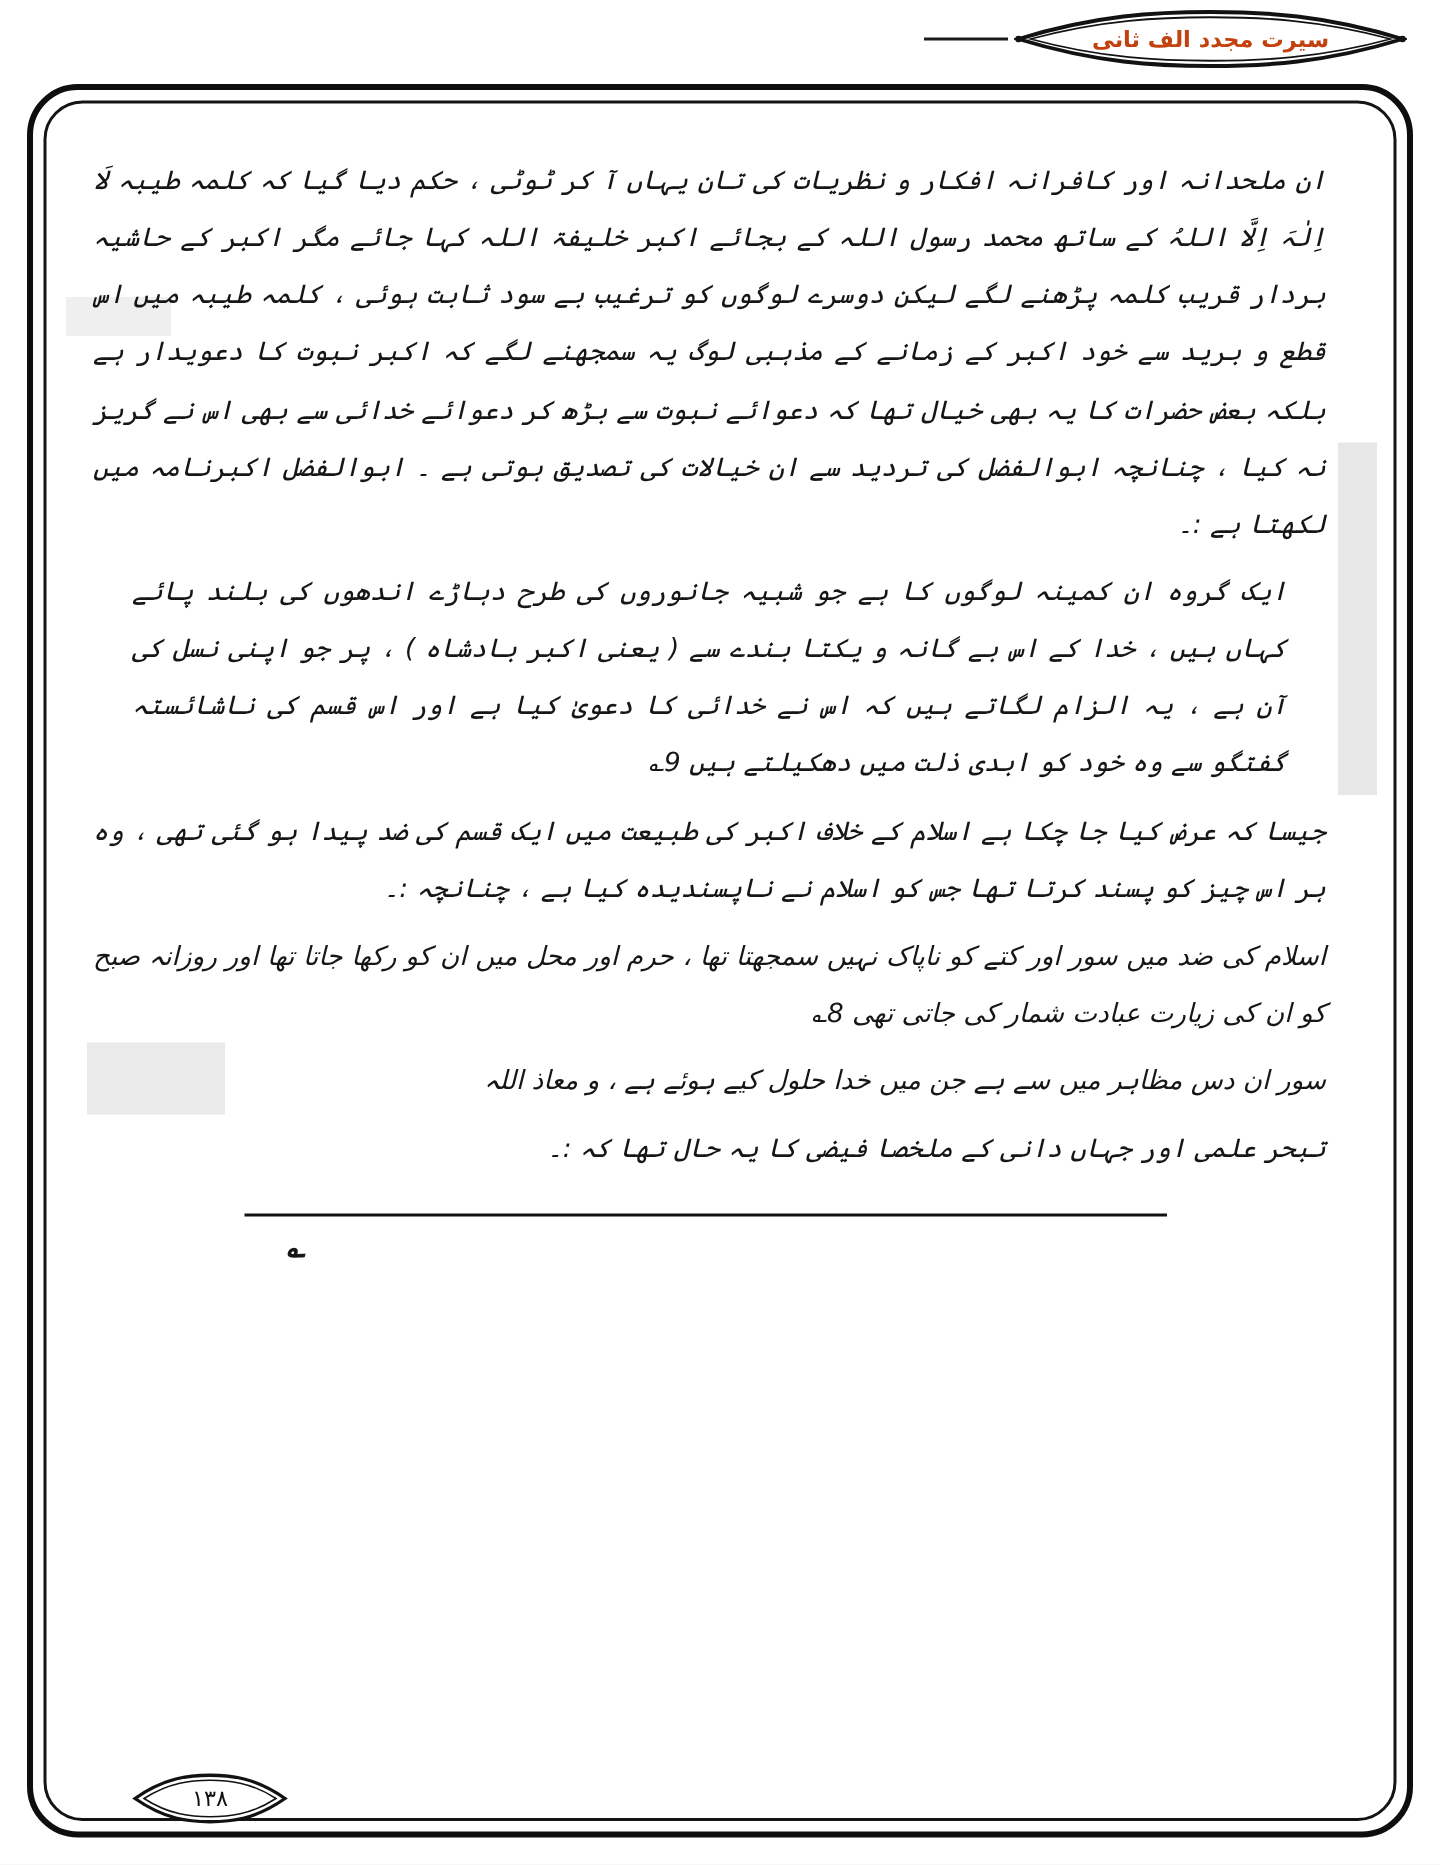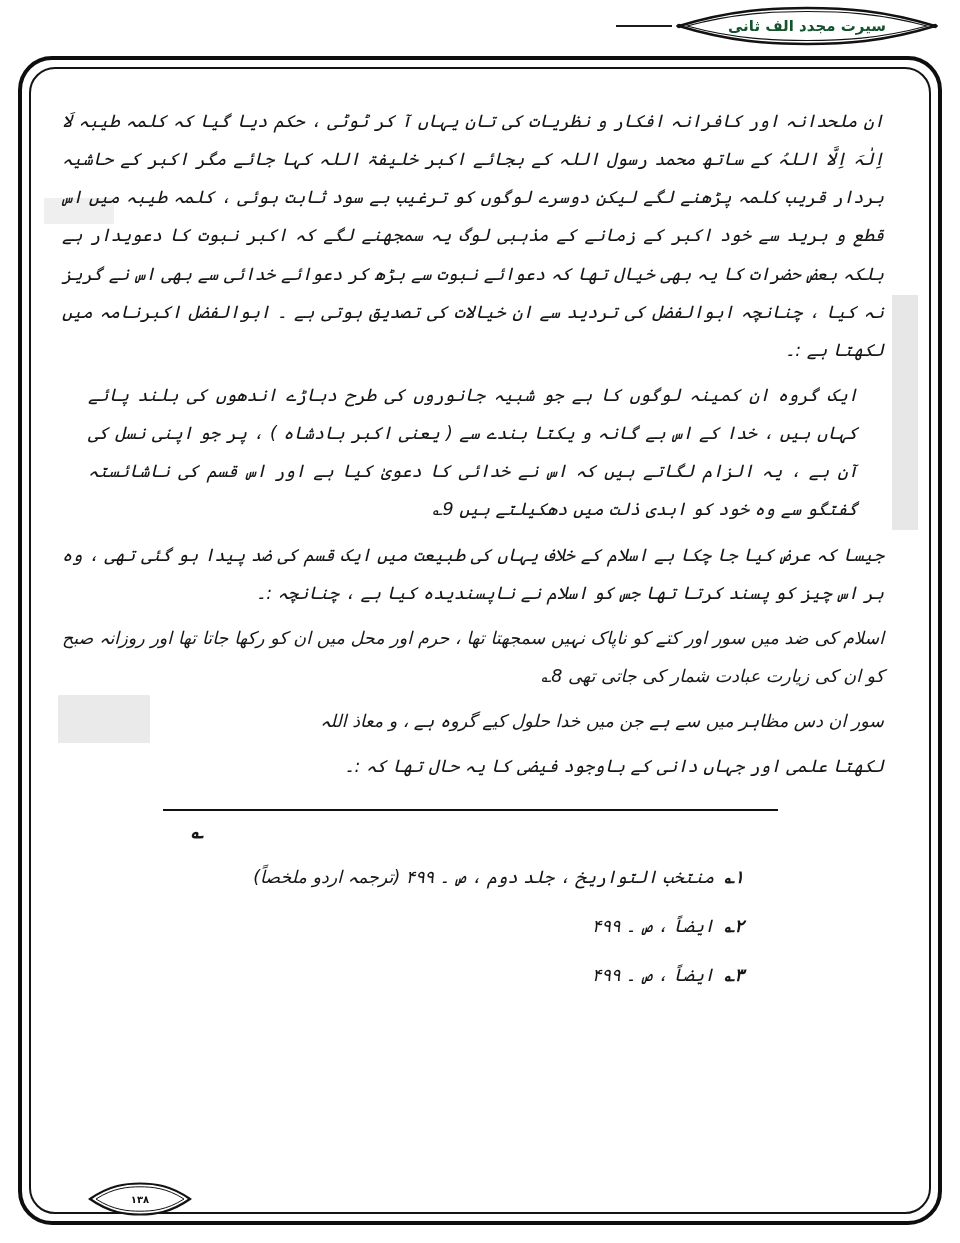--- a/index.html
+++ b/index.html
@@ -21,21 +21,21 @@
   }
   .frame-inner {
     position:absolute; left:7px; top:7px; right:7px; bottom:7px;
     border:2px solid #141414; border-radius:26px;
   }
   
   .cartouche { position:absolute; top:5px; right:22px; width:262px; height:42px; z-index:4; }
   .cartouche svg { position:absolute; inset:0; }
   .cartouche-title {
     position:absolute; inset:0; display:flex; align-items:center; justify-content:center;
-    font-size:15px; font-weight:bold; direction:rtl; letter-spacing:.5px; color:#14532d;
+    font-size:15px; font-weight:bold; direction:rtl; letter-spacing:.5px; color:#c2410c;
   }
   .cartouche-rule { position:absolute; top:25px; right:288px; width:56px; height:2px; background:#1c1c1c; z-index:4; }
   
   .content {
     position:absolute; left:62px; right:76px; top:102px; bottom:36px;
     direction:rtl; z-index:3;
     font-size:17.5px; line-height:2.18; text-align:justify;font-style:italic;
   }
   .para { margin:0 0 7px 0; text-align:justify; }
   .para:last-of-type { margin-bottom:0; }
@@ -50,21 +50,21 @@
     font-size:21px; font-weight:bold; line-height:1.4; box-sizing:border-box;
   }
   .footnotes { margin:14px 140px 0 0; }
   .fn { margin-bottom:16px; line-height:1.9; text-align:right; }
   .fn-marker { font-weight:bold; margin-left:10px; }
   
   .pagenum { position:absolute; left:88px; bottom:26px; width:104px; height:36px; z-index:6; }
   .pagenum svg { position:absolute; inset:0; }
   .pagenum-text {
     position:absolute; inset:0; display:flex; align-items:center; justify-content:center;
-    font-size:10px; font-weight:bold; direction:rtl; color:#111;
+    font-size:15px; font-weight:normal; direction:rtl; color:#111;
   }
 </style>
 </head>
 <body>
 
 <div class="page">
 
   <div class="artifact a1"></div>
   <div class="artifact a2"></div>
   <div class="artifact a3"></div>
@@ -80,38 +80,27 @@
       <path d="M11,21 C 59,8 98,6.5 131,6.5 C 164,6.5 203,8 251,21 C 203,34 164,35.5 131,35.5 C 98,35.5 59,34 11,21 Z" fill="none" stroke="#121212" stroke-width="1.2"></path>
       <circle cx="3" cy="21" r="2.2" fill="#121212"></circle>
       <circle cx="259" cy="21" r="2.2" fill="#121212"></circle>
     </svg>
     <span class="cartouche-title">سیرت مجدد الف ثانی</span>
   </div>
 
   <div class="content">
     <p class="para">ان ملحدانہ اور کافرانہ افکار و نظریات کی تان یہاں آ کر ٹوٹی ، حکم دیا گیا کہ کلمہ طیبہ لَا اِلٰہَ اِلَّا اللہُ کے ساتھ محمد رسول اللہ کے بجائے اکبر خلیفۃ اللہ کہا جائے مگر اکبر کے حاشیہ بردار قریب کلمہ پڑھنے لگے لیکن دوسرے لوگوں کو ترغیب بے سود ثابت ہوئی ، کلمہ طیبہ میں اس قطع و برید سے خود اکبر کے زمانے کے مذہبی لوگ یہ سمجھنے لگے کہ اکبر نبوت کا دعویدار ہے بلکہ بعض حضرات کا یہ بھی خیال تھا کہ دعوائے نبوت سے بڑھ کر دعوائے خدائی سے بھی اس نے گریز نہ کیا ، چنانچہ ابوالفضل کی تردید سے ان خیالات کی تصدیق ہوتی ہے ۔ ابوالفضل اکبرنامہ میں لکھتا ہے :۔</p>
     <p class="para quote">ایک گروہ ان کمینہ لوگوں کا ہے جو شبیہ جانوروں کی طرح دہاڑے اندھوں کی بلند پائے کہاں ہیں ، خدا کے اس بے گانہ و یکتا بندے سے ( یعنی اکبر بادشاہ ) ، پر جو اپنی نسل کی آن ہے ، یہ الزام لگاتے ہیں کہ اس نے خدائی کا دعویٰ کیا ہے اور اس قسم کی ناشائستہ گفتگو سے وہ خود کو ابدی ذلت میں دھکیلتے ہیں 9؎</p>
-    <p class="para">جیسا کہ عرض کیا جا چکا ہے اسلام کے خلاف یہاں کی طبیعت میں ایک قسم کی ضد پیدا ہو گئی تھی ، وہ ہر اس چیز کو پسند کرتا تھا جس کو اسلام نے ناپسندیدہ کیا ہے ، چنانچہ :۔</p>
+    <p class="para">جیسا کہ عرض کیا جا چکا ہے اسلام کے خلاف اکبر کی طبیعت میں ایک قسم کی ضد پیدا ہو گئی تھی ، وہ ہر اس چیز کو پسند کرتا تھا جس کو اسلام نے ناپسندیدہ کیا ہے ، چنانچہ :۔</p>
     <p class="para">اسلام کی ضد میں سور اور کتے کو ناپاک نہیں سمجھتا تھا ، حرم اور محل میں ان کو رکھا جاتا تھا اور روزانہ صبح کو ان کی زیارت عبادت شمار کی جاتی تھی 8؎</p>
-    <p class="para">سور ان دس مظاہر میں سے ہے جن میں خدا حلول کیے گروہ ہے ، و معاذ اللہ</p>
-    <p class="para">لکھتا علمی اور جہاں دانی کے باوجود فیضی کا یہ حال تھا کہ :۔</p>
+    <p class="para">سور ان دس مظاہر میں سے ہے جن میں خدا حلول کیے ہوئے ہے ، و معاذ اللہ</p>
+    <p class="para">تبحر علمی اور جہاں دانی کے ملخصا فیضی کا یہ حال تھا کہ :۔</p>
 
     <div class="fn-sep"></div>
     <div class="fn-lead">؎</div>
-    <div class="footnotes">
-      <div class="fn">
-        <span class="fn-marker">۱؎</span><span>منتخب التواریخ ، جلد دوم ، ص ۔ ۴۹۹ (ترجمہ اردو ملخصاً)</span>
-      </div>
-      <div class="fn">
-        <span class="fn-marker">۲؎</span><span>ایضاً ، ص ۔ ۴۹۹</span>
-      </div>
-      <div class="fn">
-        <span class="fn-marker">۳؎</span><span>ایضاً ، ص ۔ ۴۹۹</span>
-      </div>
-    </div>
   </div>
 
   <div class="pagenum">
     <svg viewBox="0 0 104 36">
       <path d="M2,18 C 22,4 38,2.5 52,2.5 C 66,2.5 82,4 102,18 C 82,32 66,33.5 52,33.5 C 38,33.5 22,32 2,18 Z" fill="#ffffff" stroke="#121212" stroke-width="2.2"></path>
       <path d="M8,18 C 25,7 40,5.8 52,5.8 C 64,5.8 79,7 96,18 C 79,29 64,30.2 52,30.2 C 40,30.2 25,29 8,18 Z" fill="none" stroke="#121212" stroke-width="1"></path>
     </svg>
     <span class="pagenum-text">۱۳۸</span>
   </div>
 

